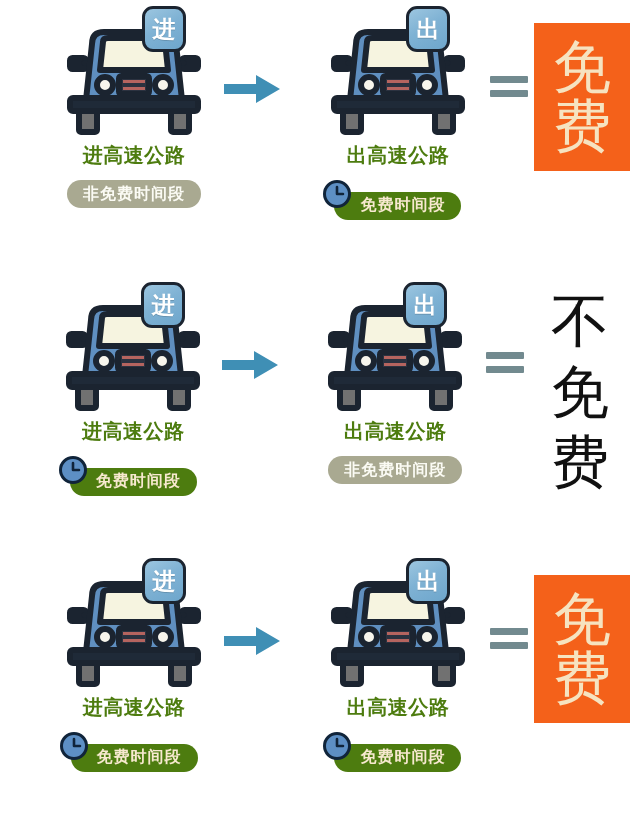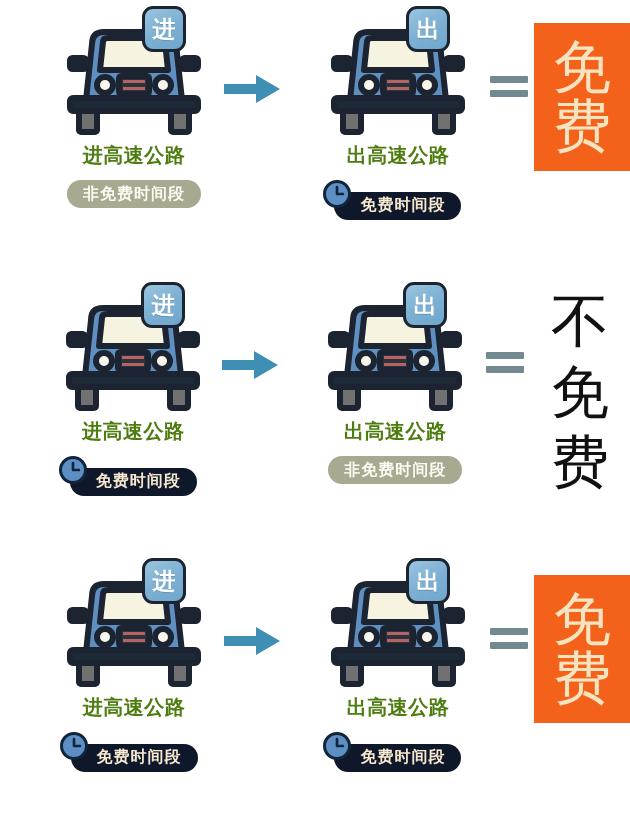--- a/index.html
+++ b/index.html
@@ -102,21 +102,21 @@
     align-items: center;
     justify-content: center;
     padding: 0 16px;
     box-sizing: border-box;
     font-size: 16px;
     font-weight: 700;
     letter-spacing: 1px;
     white-space: nowrap;
   }
   .badge.free {
-    background: #0f172a;
+    background: #4d7c0f;
     color: #f7e9cf;
     padding-left: 26px;
     margin-top: 23px;
   }
   .badge.nonfree {
     background: #a9a991;
     color: #fbfbf4;
   }
   .clock-icon {
     position: absolute;

